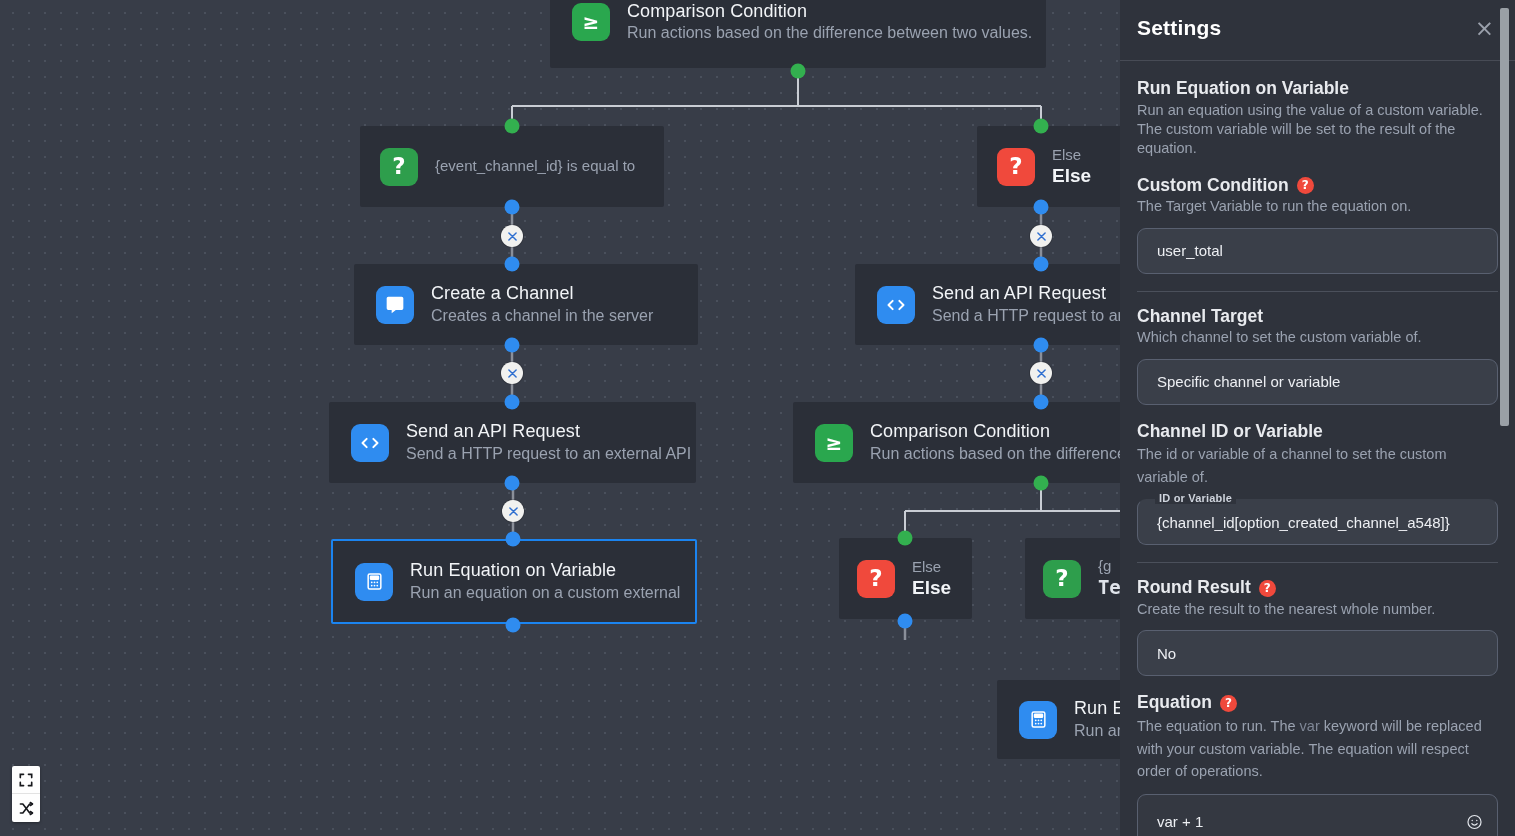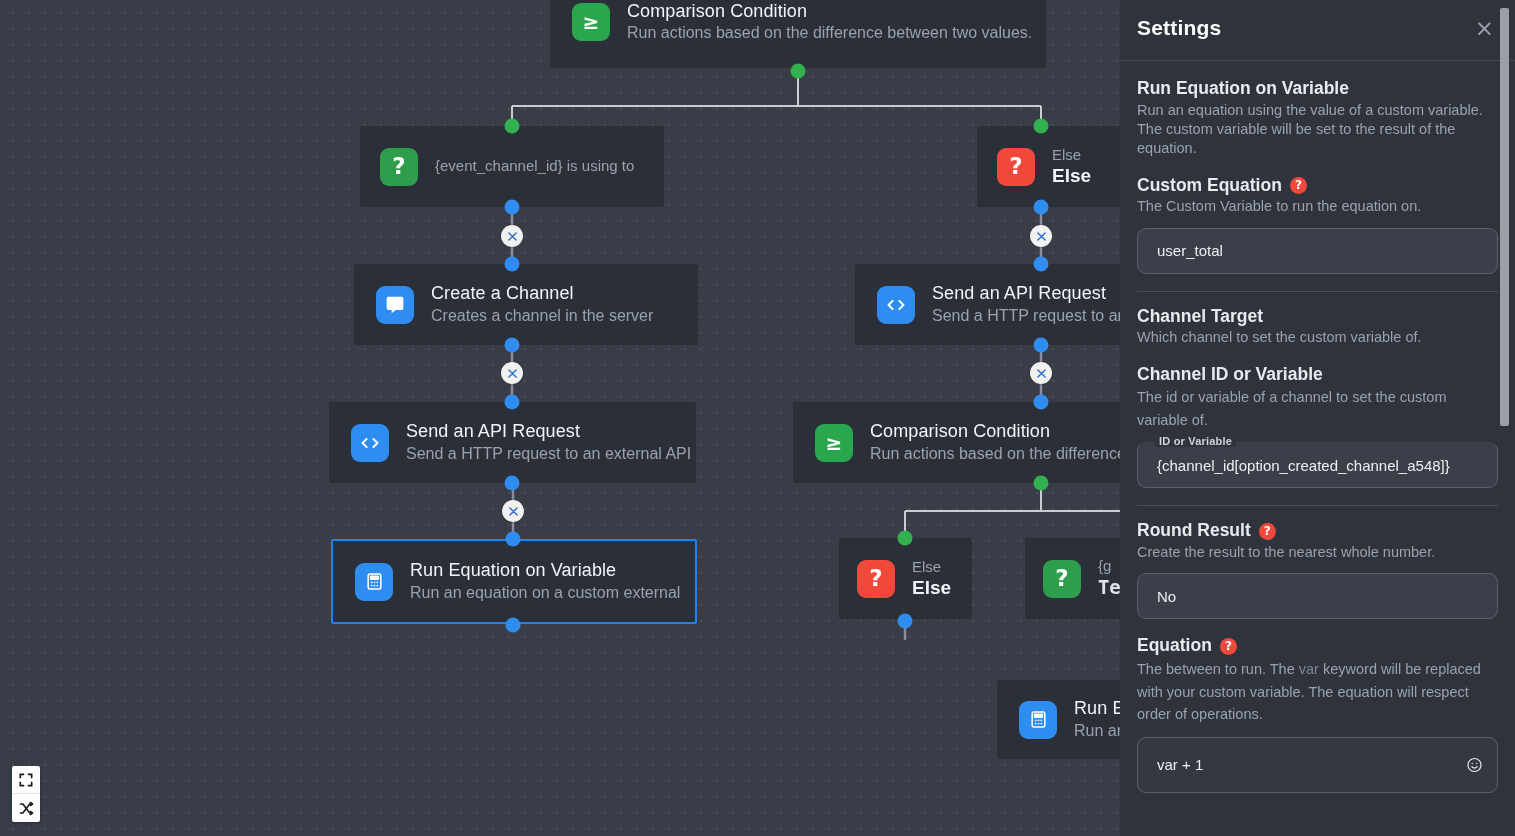--- a/index.html
+++ b/index.html
@@ -223,21 +223,21 @@
         <div class="nsub">Run actions based on the difference between two values.</div>
       </div>
     </div>
     <div class="handle green" style="left:798px; top:71px;"></div>
 
     <div class="node" style="left:360px; top:126px; width:304px; height:81px; padding:0 20px;">
       <div class="nicon green2">
           <span class="qm">?</span>
         </div>
       <div class="ntext">
-        <div class="cond-top">{event_channel_id} is using to</div>
+        <div class="cond-top">{event_channel_id} is equal to</div>
       </div>
     </div>
     <div class="handle green" style="left:512px; top:126px;"></div>
     <div class="handle blue" style="left:512px; top:207px;"></div>
 
     <div class="node" style="left:977px; top:126px; width:158px; height:81px; padding:0 20px;">
       <div class="nicon red">
           <span class="qm">?</span>
         </div>
       <div class="ntext">
@@ -424,32 +424,33 @@
 
       <div>
         <div class="sec-h">Run Equation on Variable</div>
         <div class="sec-d">Run an equation using the value of a custom variable. The custom variable will be set to the result of the equation.</div>
       </div>
 
       <div class="gap"></div>
 
       <div>
         <div class="sec-h">
-          <span>Custom Equation</span>
+          <span>Custom Condition</span>
           <span class="helpq">?</span>
         </div>
-        <div class="sec-d">The Custom Variable to run the equation on.</div>
+        <div class="sec-d">The Target Variable to run the equation on.</div>
         <div class="field">user_total</div>
       </div>
 
       <div class="divider"></div>
 
       <div>
         <div class="sec-h">Channel Target</div>
         <div class="sec-d">Which channel to set the custom variable of.</div>
+        <div class="field">Specific channel or variable</div>
       </div>
 
       <div class="gap"></div>
 
       <div>
         <div class="sec-h">Channel ID or Variable</div>
         <div class="sec-d" style="line-height:1.55;">The id or variable of a channel to set the custom variable of.</div>
         <div class="field legend">
           <span class="legend-txt">ID or Variable</span>
           <span>{channel_id[option_created_channel_a548]}</span>
@@ -468,21 +469,21 @@
       </div>
 
       <div class="gap"></div>
 
       <div>
         <div class="sec-h">
           <span>Equation</span>
           <span class="helpq">?</span>
         </div>
         <div class="sec-d" style="line-height:1.55;">
-          <span>The between to run. The </span><span class="kw">var</span><span> keyword will be replaced with your custom variable. The equation will respect order of operations.</span>
+          <span>The equation to run. The </span><span class="kw">var</span><span> keyword will be replaced with your custom variable. The equation will respect order of operations.</span>
         </div>
         <div class="field" style="height:56px; background:#343841;">
           <span>var + 1</span>
           <span class="emoji">
             <svg width="17" height="17" viewBox="0 0 24 24" fill="none" stroke="#e3e6ec" stroke-width="1.7">
                 <circle cx="12" cy="12" r="9.2"></circle>
                 <circle cx="8.8" cy="9.8" r="1" fill="#e3e6ec" stroke="none"></circle>
                 <circle cx="15.2" cy="9.8" r="1" fill="#e3e6ec" stroke="none"></circle>
                 <path d="M8.2 14.4c1 1.3 2.3 1.9 3.8 1.9s2.8-.6 3.8-1.9" stroke-linecap="round"></path>
               </svg>

